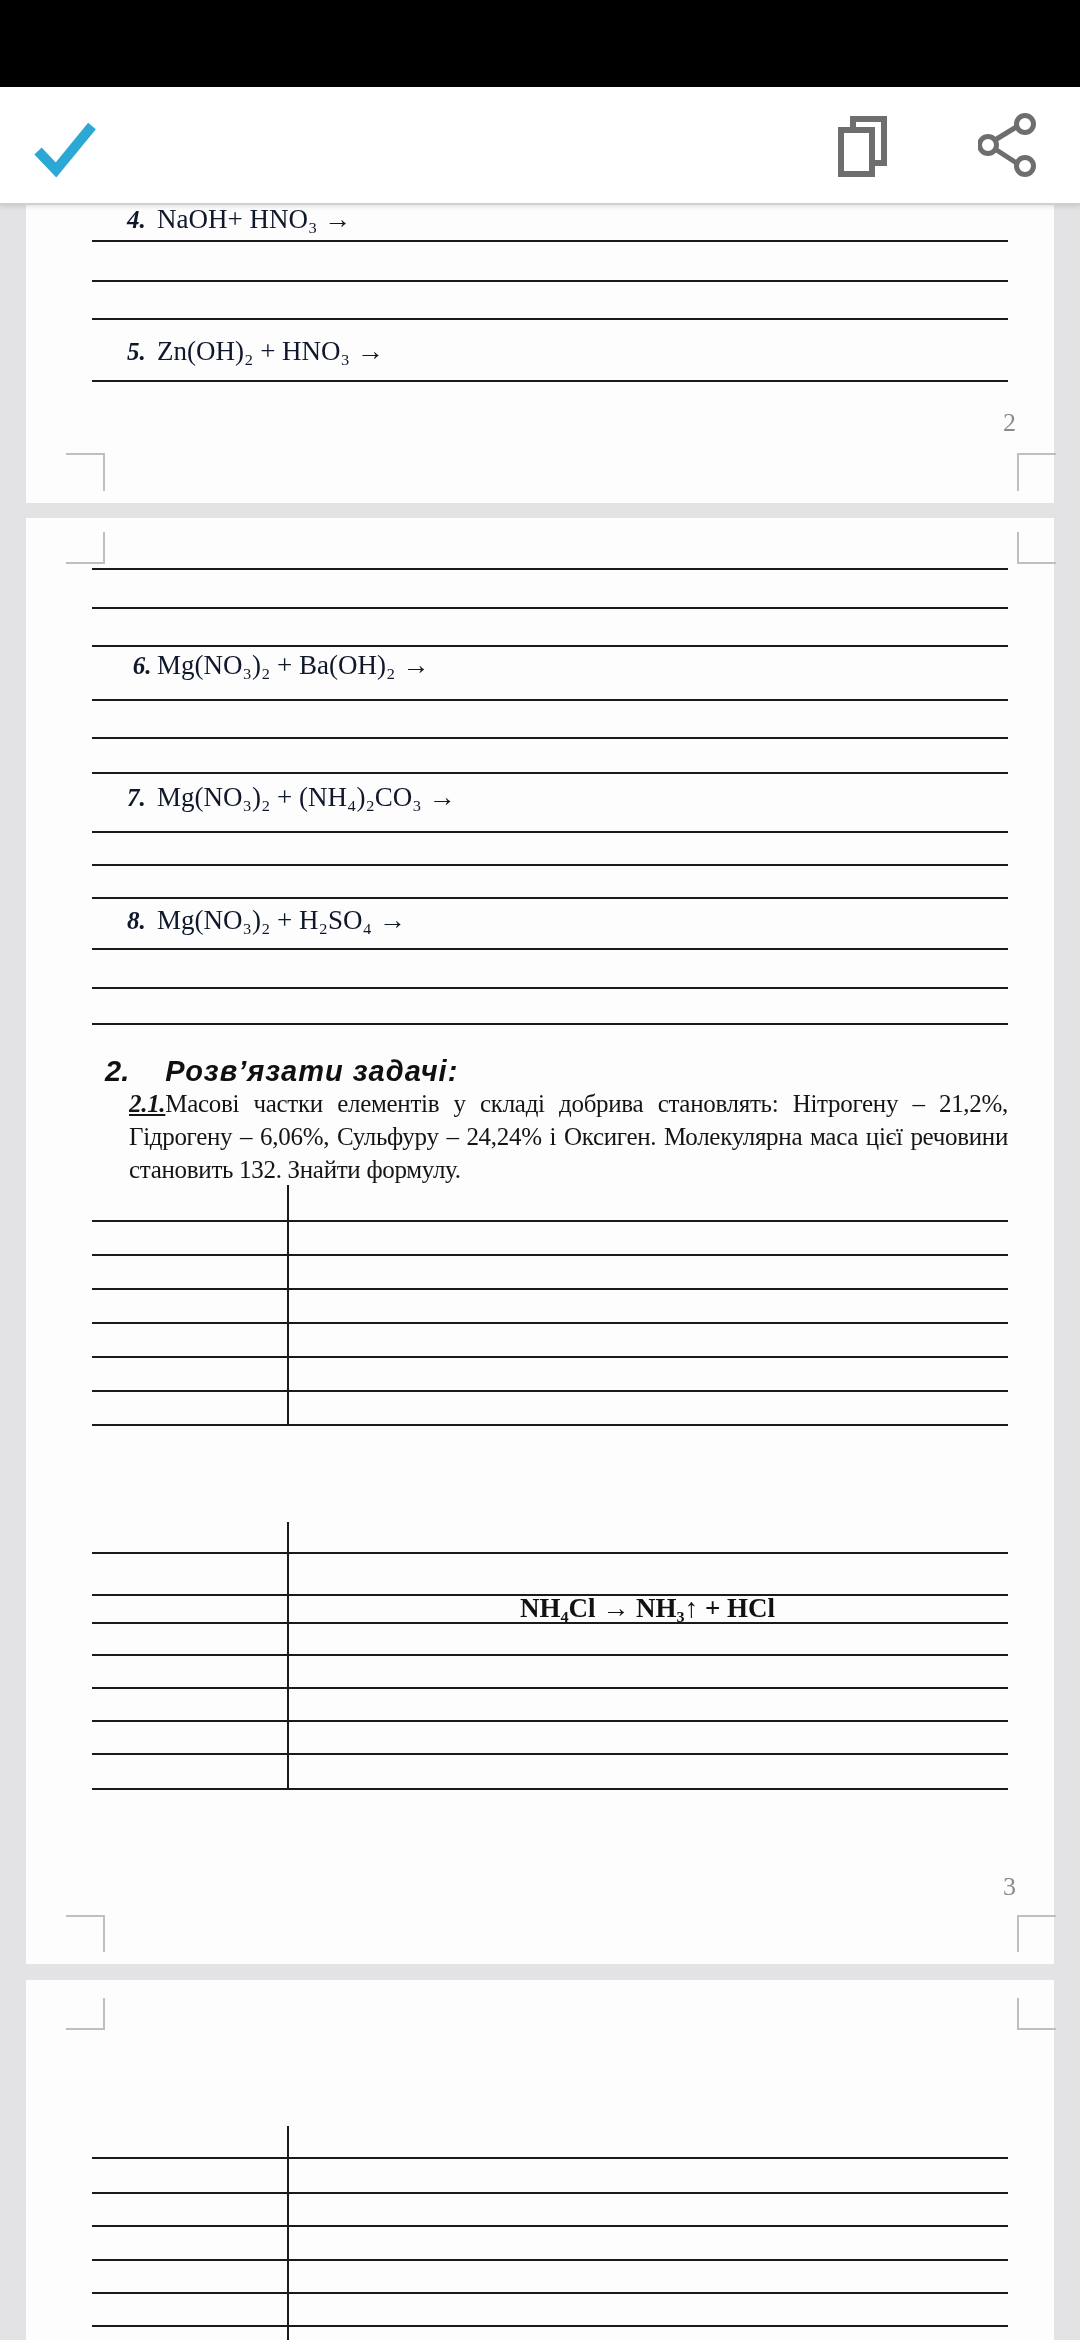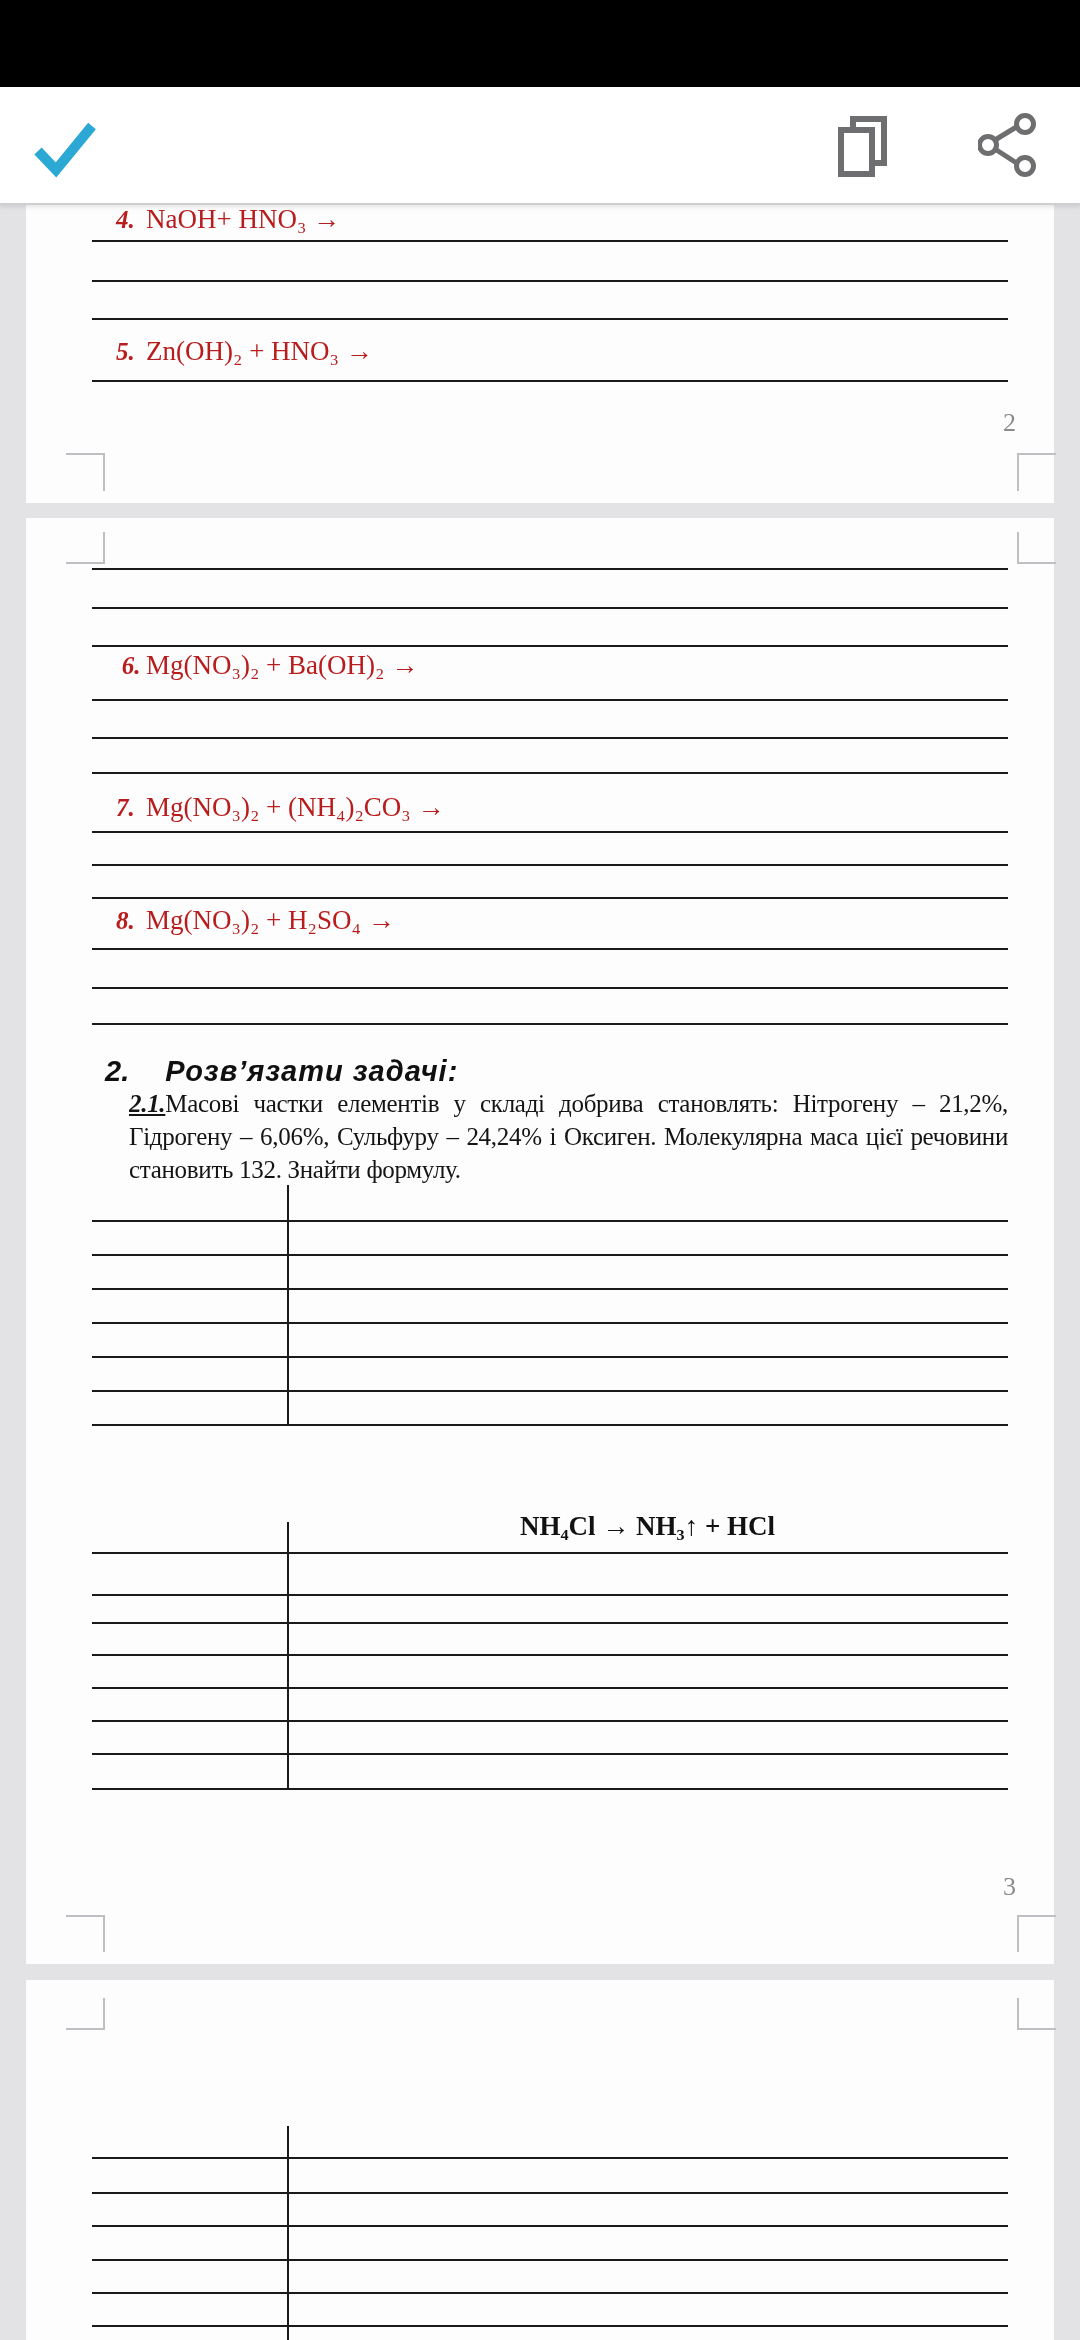--- a/index.html
+++ b/index.html
@@ -11,21 +11,21 @@
   .toolbar{position:absolute;left:0;top:87px;width:1080px;height:116px;background:#ffffff;
            border-bottom:2px solid #cfcfd2;box-shadow:0 2px 4px rgba(0,0,0,0.10);z-index:9;}
   .tb-btn{position:absolute;background:none;border:none;padding:0;margin:0;cursor:pointer;}
   
   .page{position:absolute;left:26px;width:1028px;background:#fdfdfe;}
   .hl{position:absolute;left:66px;width:916px;height:2px;background:#1a1a1a;}
   .vl{position:absolute;left:261px;width:2px;background:#1a1a1a;}
   .crop{position:absolute;background:#bfbfc3;}
   .crop.h{height:2px;width:39px;}
   .crop.v{width:2px;}
-  .eq-item{position:absolute;left:90px;font-size:27px;color:#b91c1c;white-space:nowrap;}
+  .eq-item{position:absolute;left:101px;font-size:27px;color:#0f172a;white-space:nowrap;}
   .inum{display:inline-block;min-width:30px;font-weight:bold;font-style:italic;font-size:25px;}
   .heading{position:absolute;left:79px;font-family:"Liberation Sans",sans-serif;
            font-weight:bold;font-style:italic;font-size:29px;color:#101010;white-space:nowrap;}
   .htitle{margin-left:36px;letter-spacing:1px;}
   .para{position:absolute;left:103px;width:879px;font-size:25px;line-height:32.8px;
         text-align:justify;color:#141414;letter-spacing:-0.3px;overflow:hidden;}
   .pnum{font-weight:bold;font-style:italic;text-decoration:underline;}
   .equation{position:absolute;left:261px;width:721px;text-align:center;
             font-weight:bold;font-size:27px;color:#111;}
   .pagenum{position:absolute;left:930px;width:60px;text-align:right;
@@ -95,21 +95,21 @@
 
       <div class="hl" style="top:50px;"></div>
       <div class="hl" style="top:89px;"></div>
       <div class="hl" style="top:127px;"></div>
       <div class="eq-item" style="top:132px;text-align:center;">
         <span class="inum">6.</span><span>Mg(NO₃)₂ + Ba(OH)₂ →</span>
       </div>
       <div class="hl" style="top:181px;"></div>
       <div class="hl" style="top:219px;"></div>
       <div class="hl" style="top:254px;"></div>
-      <div class="eq-item" style="top:264px;margin-top:10px;">
+      <div class="eq-item" style="top:264px;">
         <span class="inum">7.</span><span>Mg(NO₃)₂ + (NH₄)₂CO₃ →</span>
       </div>
       <div class="hl" style="top:313px;"></div>
       <div class="hl" style="top:346px;"></div>
       <div class="hl" style="top:379px;"></div>
       <div class="eq-item" style="top:387px;">
         <span class="inum">8.</span><span>Mg(NO₃)₂ + H₂SO₄ →</span>
       </div>
       <div class="hl" style="top:430px;"></div>
       <div class="hl" style="top:469px;"></div>
@@ -128,21 +128,21 @@
       <div class="hl" style="top:736px;"></div>
       <div class="hl" style="top:770px;"></div>
       <div class="hl" style="top:804px;"></div>
       <div class="hl" style="top:838px;"></div>
       <div class="hl" style="top:872px;"></div>
       <div class="hl" style="top:906px;"></div>
 
 
       <div class="vl" style="top:1004px;height:266px;"></div>
       <div class="hl" style="top:1034px;"></div>
-      <div class="equation" style="top:993px;">NH₄Cl → NH₃↑ + HCl</div>
+      <div class="equation" style="top:1075px;">NH₄Cl → NH₃↑ + HCl</div>
       <div class="hl" style="top:1076px;"></div>
       <div class="hl" style="top:1104px;"></div>
       <div class="hl" style="top:1136px;"></div>
       <div class="hl" style="top:1169px;"></div>
       <div class="hl" style="top:1202px;"></div>
       <div class="hl" style="top:1235px;"></div>
       <div class="hl" style="top:1270px;"></div>
 
       <div class="pagenum" style="top:1354px;">3</div>
 

